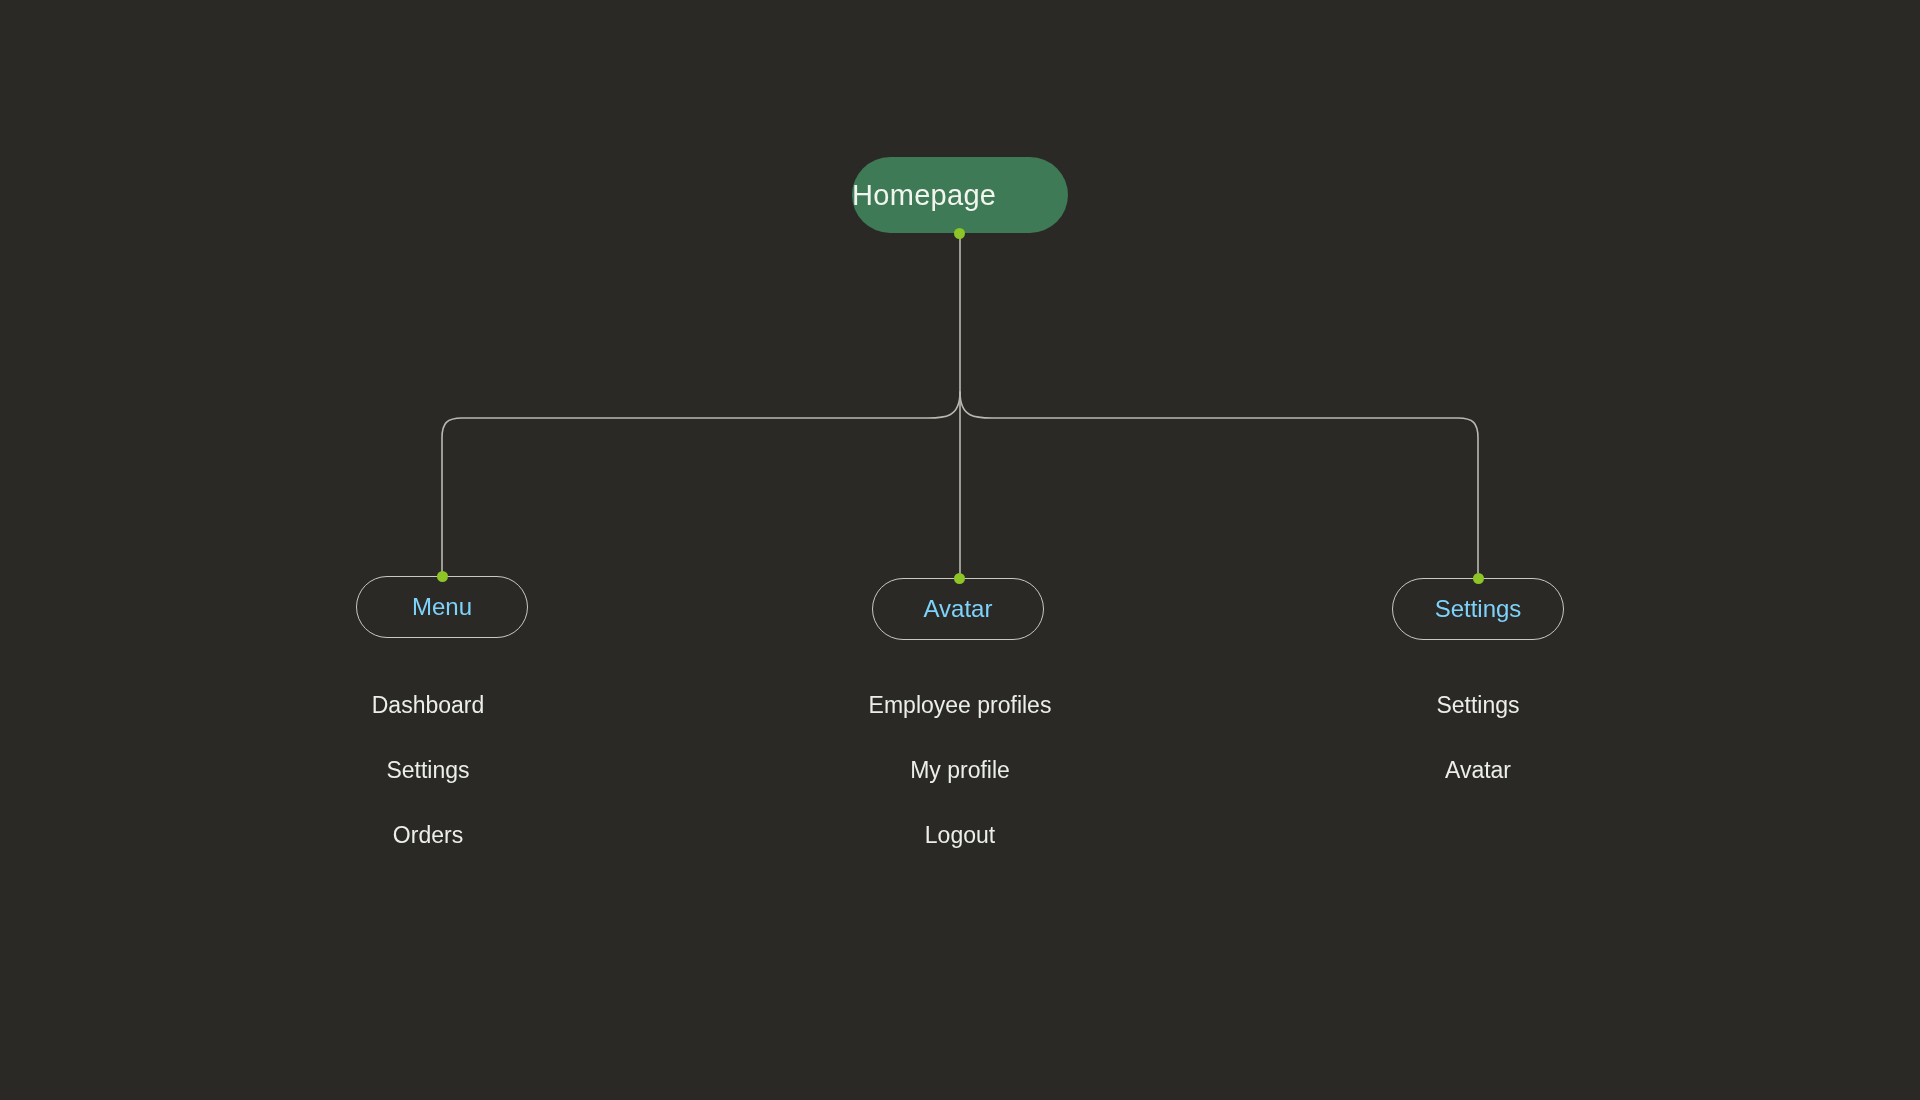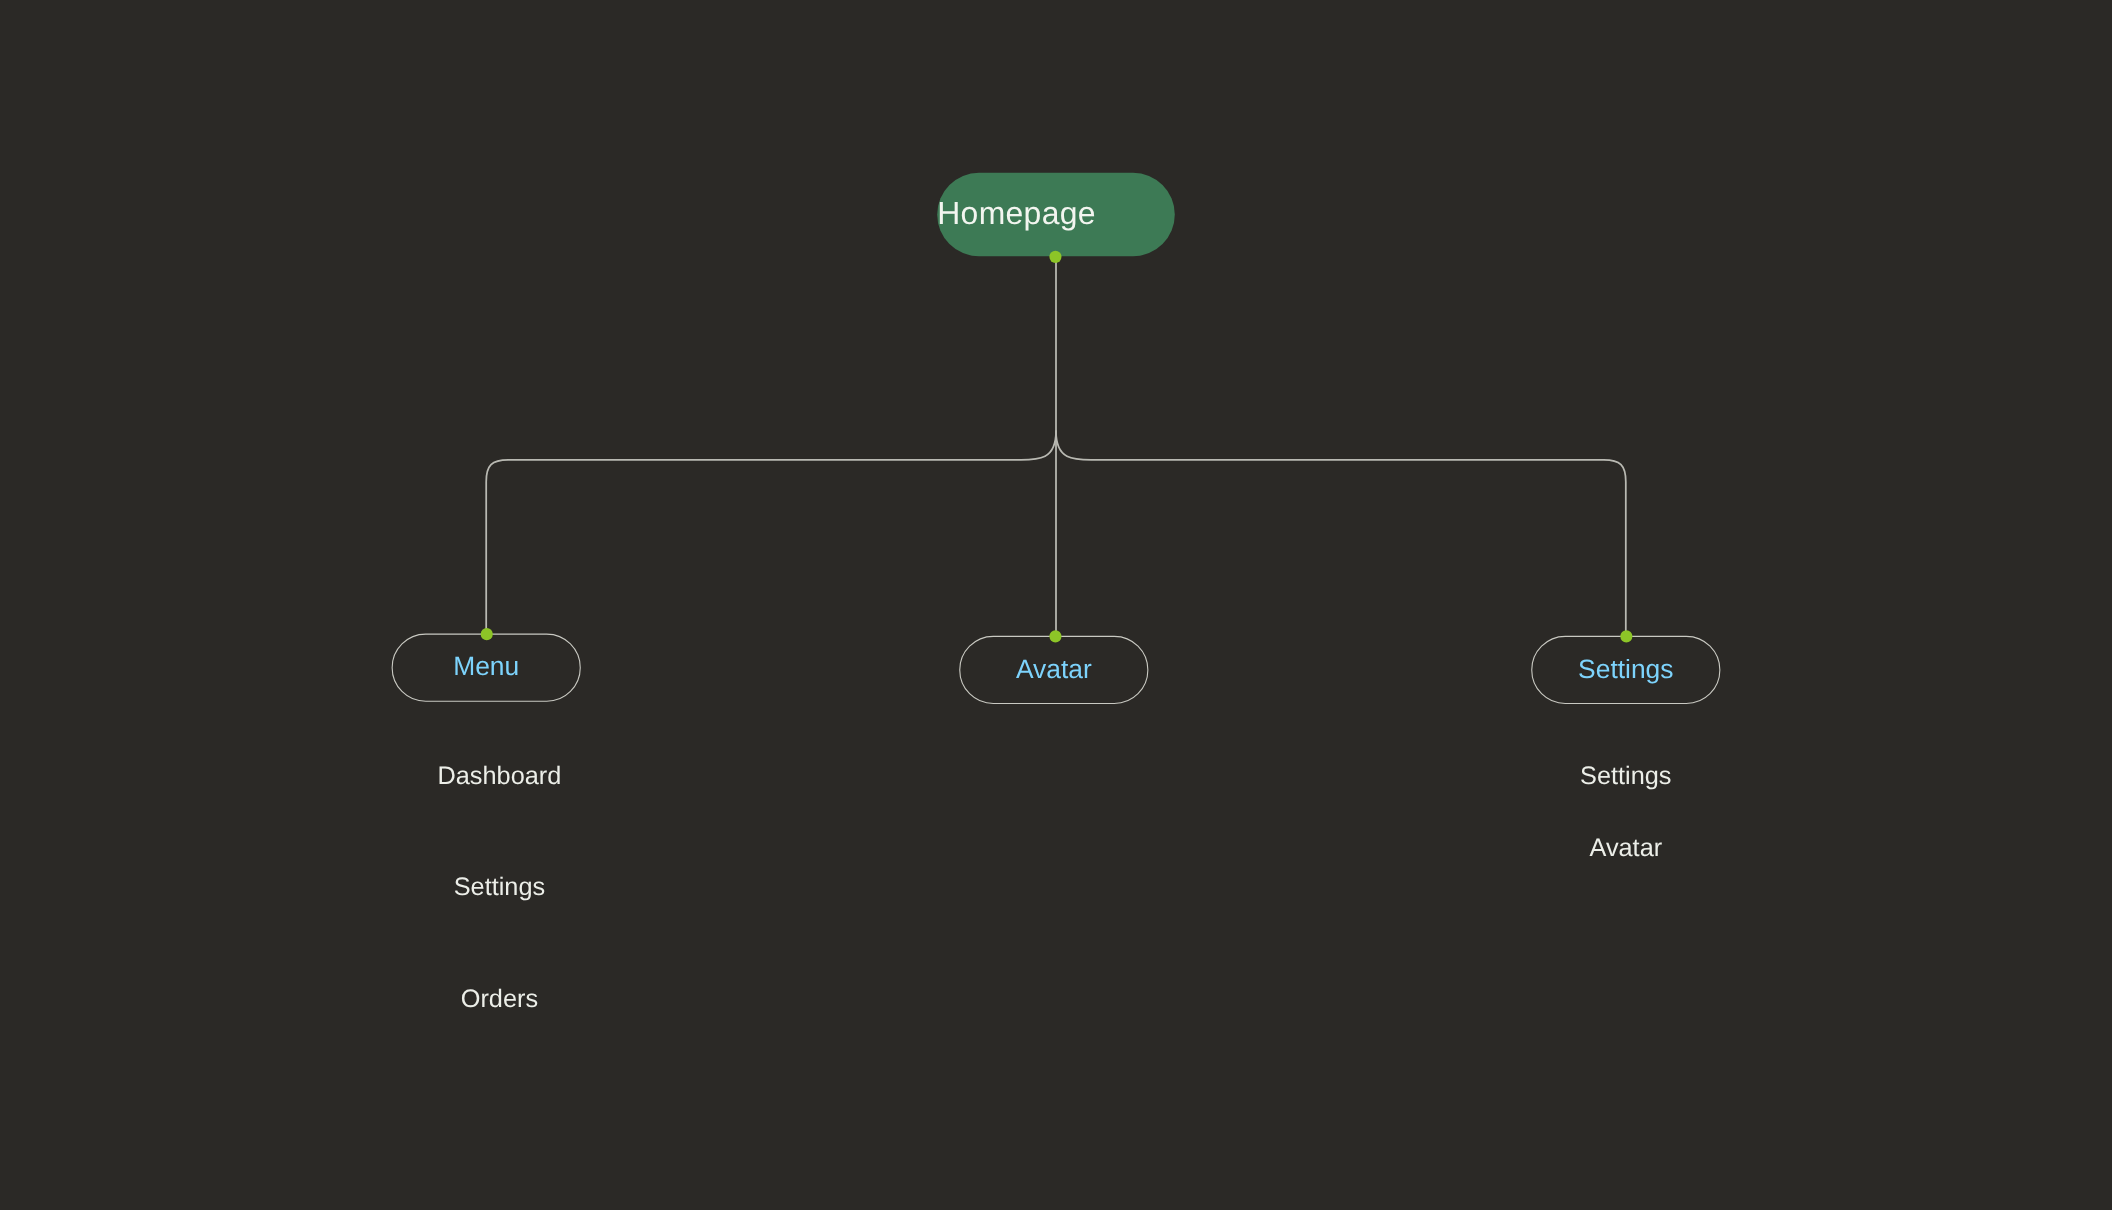--- a/index.html
+++ b/index.html
@@ -78,21 +78,21 @@
 
   
   .child-column {
     position: absolute;
     top: 694px;
     width: 340px;
     display: flex;
     flex-direction: column;
     align-items: center;
   }
-  .child-col-menu     { left: 284px; gap: 36px; }
+  .child-col-menu     { left: 258px; }
   .child-col-avatar   { left: 790px; }
   .child-col-settings { left: 1308px; }
 
   .child-item {
     color: #eceee8;
     font-size: 23px;
     line-height: 1;
     margin-bottom: 42px;
     white-space: nowrap;
   }
@@ -142,20 +142,25 @@
     <span class="child-item">Dashboard</span>
     <span class="child-item">Settings</span>
     <span class="child-item">Orders</span>
   </div>
 
   <div class="branch-node branch-avatar">
     <span class="branch-node-label">Avatar</span>
   </div>
   <span class="conn-dot dot-avatar"></span>
 
+  <div class="child-column child-col-avatar">
+    <span class="child-item">Employee profiles</span>
+    <span class="child-item">My profile</span>
+    <span class="child-item">Logout</span>
+  </div>
 
   <div class="branch-node branch-settings">
     <span class="branch-node-label">Settings</span>
   </div>
   <span class="conn-dot dot-settings"></span>
 
   <div class="child-column child-col-settings">
     <span class="child-item">Settings</span>
     <span class="child-item">Avatar</span>
   </div>

